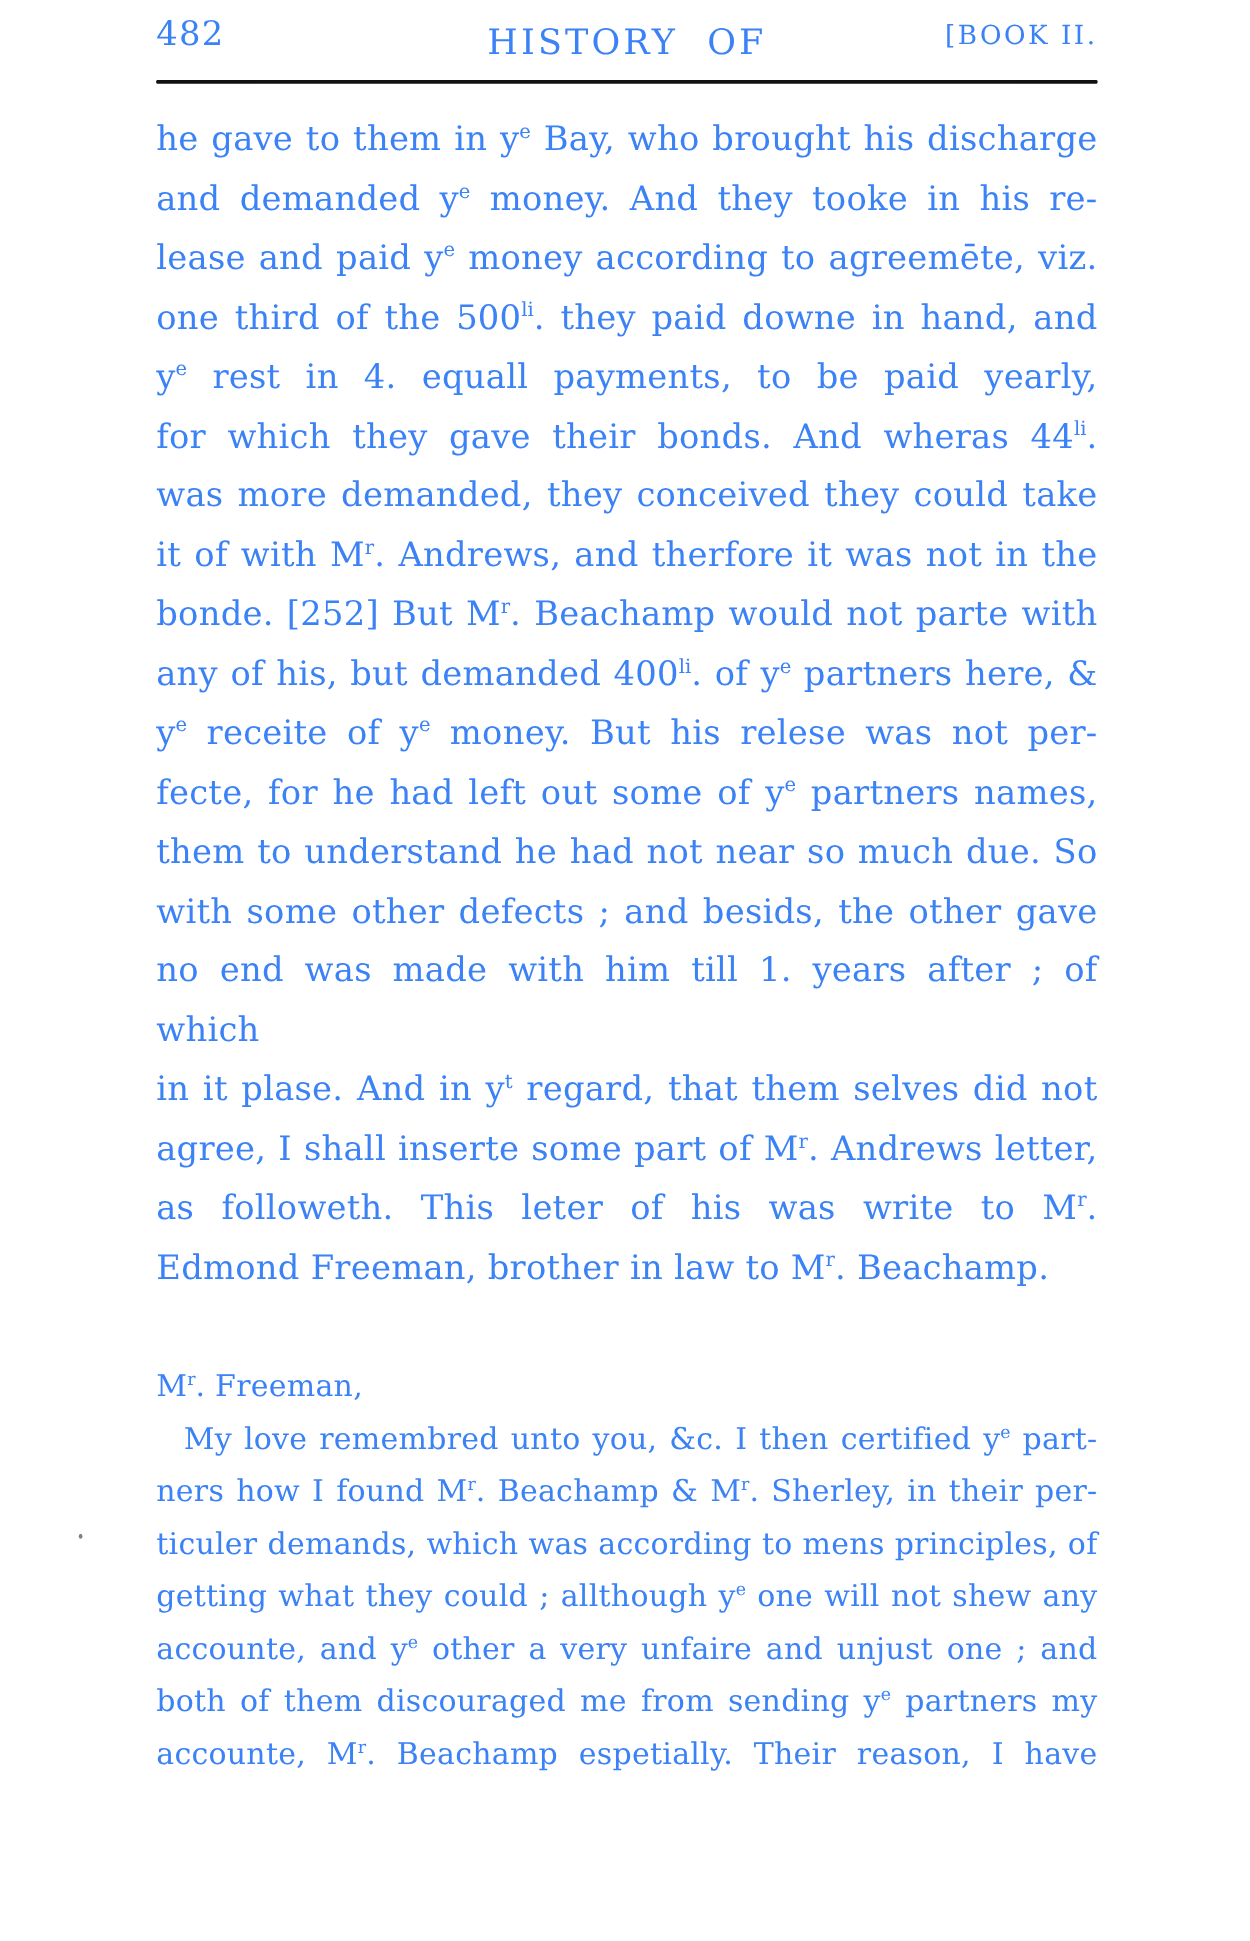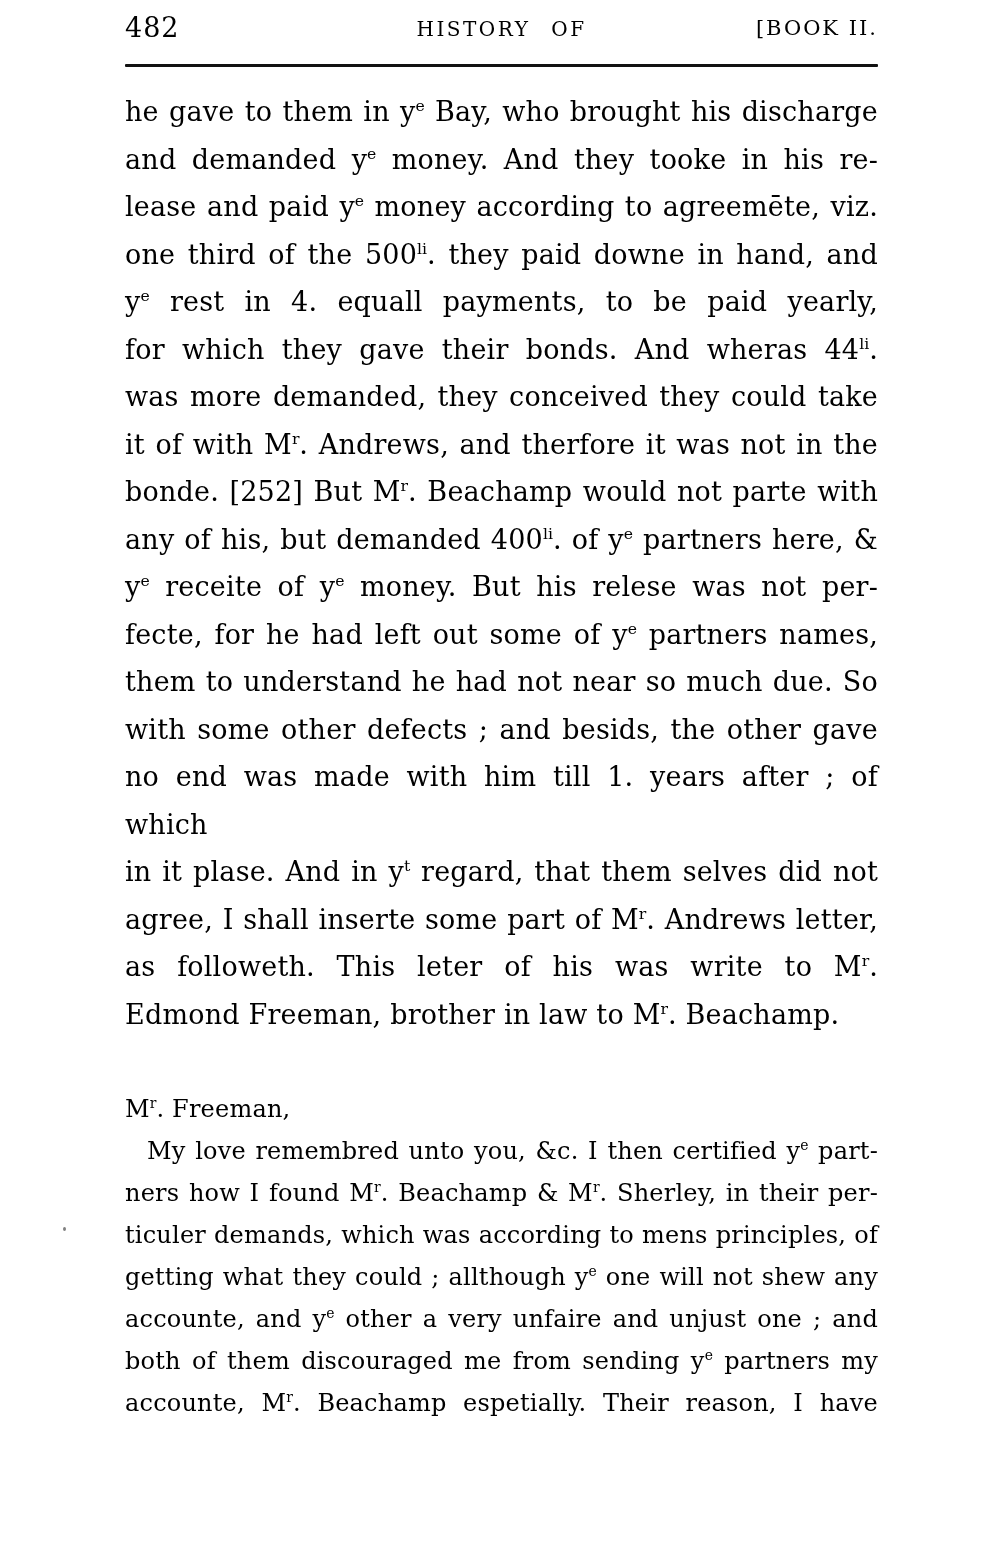--- a/index.html
+++ b/index.html
@@ -1,21 +1,21 @@
 <!DOCTYPE html>
 <html><head>
 <meta charset="utf-8">
 <style>
   html,body{margin:0;padding:0;background:#ffffff;}
   .page{
     position:relative;
     width:1000px;
     height:1553px;
     background:#ffffff;
-    color:#000000;
+    color:#3b82f6;
     font-family:"DejaVu Serif","Liberation Serif",serif;
     overflow:hidden;
   }
   .content{
     position:absolute;
     left:125px;
     top:0;
     width:753px;
   }
   .header{
@@ -26,21 +26,21 @@
   .page-number{
     position:absolute;
     left:0; top:12px;
     font-size:27px;
     letter-spacing:1px;
   }
   .running-title{
     position:absolute;
     left:0; right:0; top:17px;
     text-align:center;
-    font-size:20px;
+    font-size:28px;
     letter-spacing:2.5px;
     word-spacing:12px;
   }
   .book-label{
     position:absolute;
     right:0; top:16px;
     font-size:21px;
     letter-spacing:2px;
   }
   .rule{

